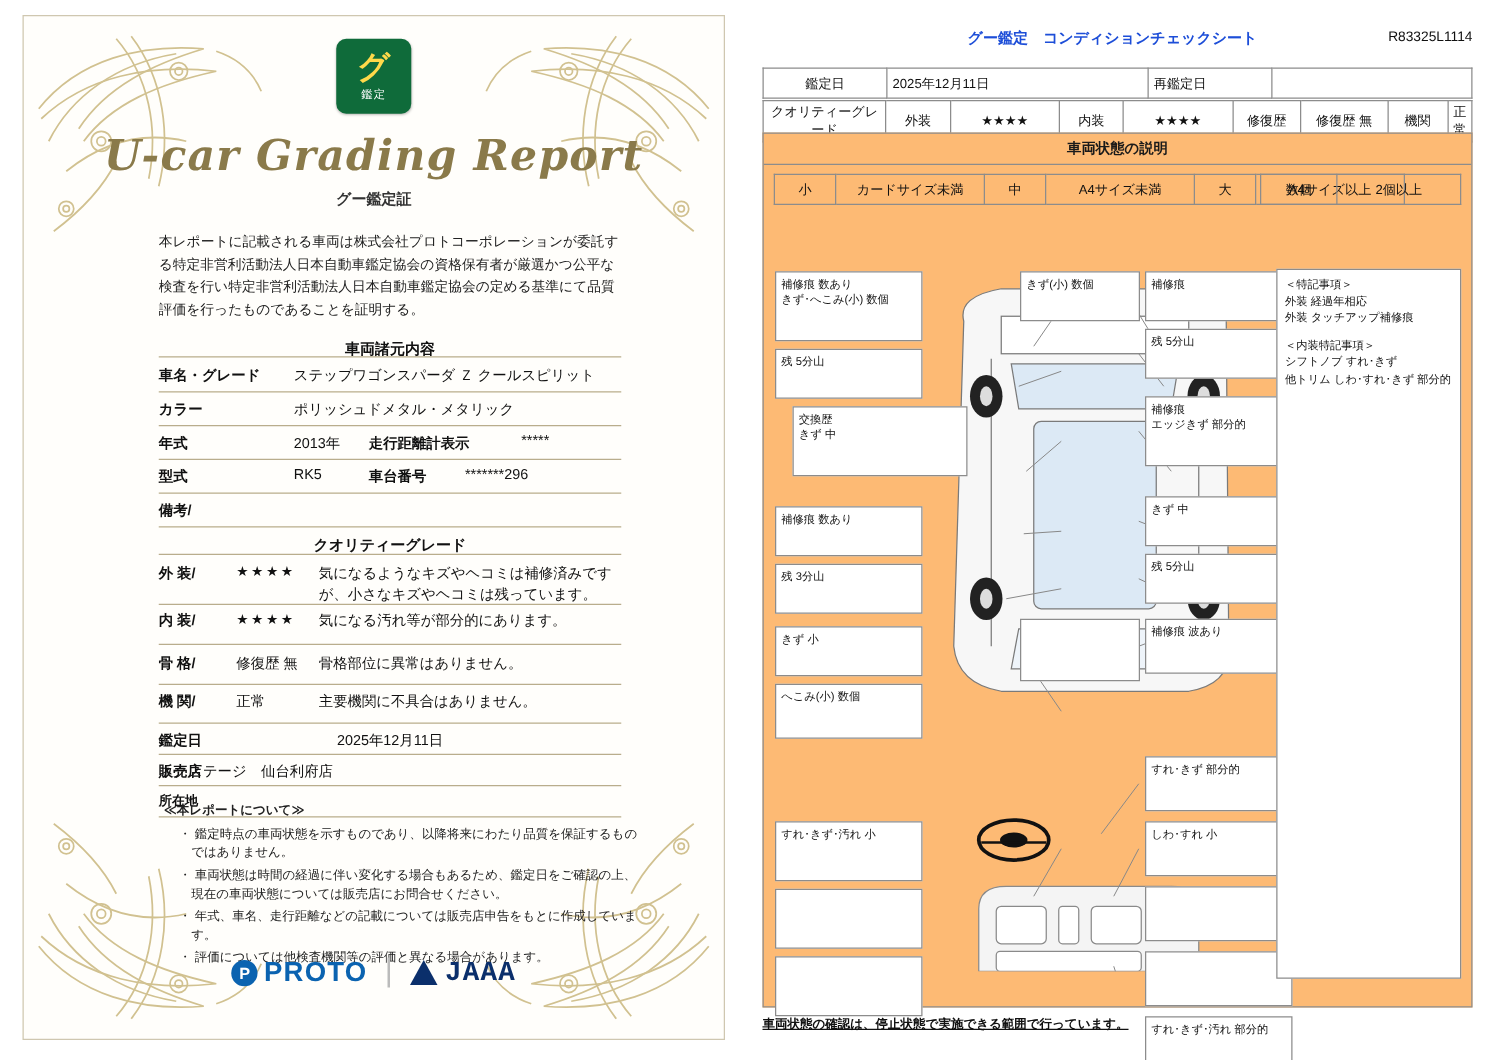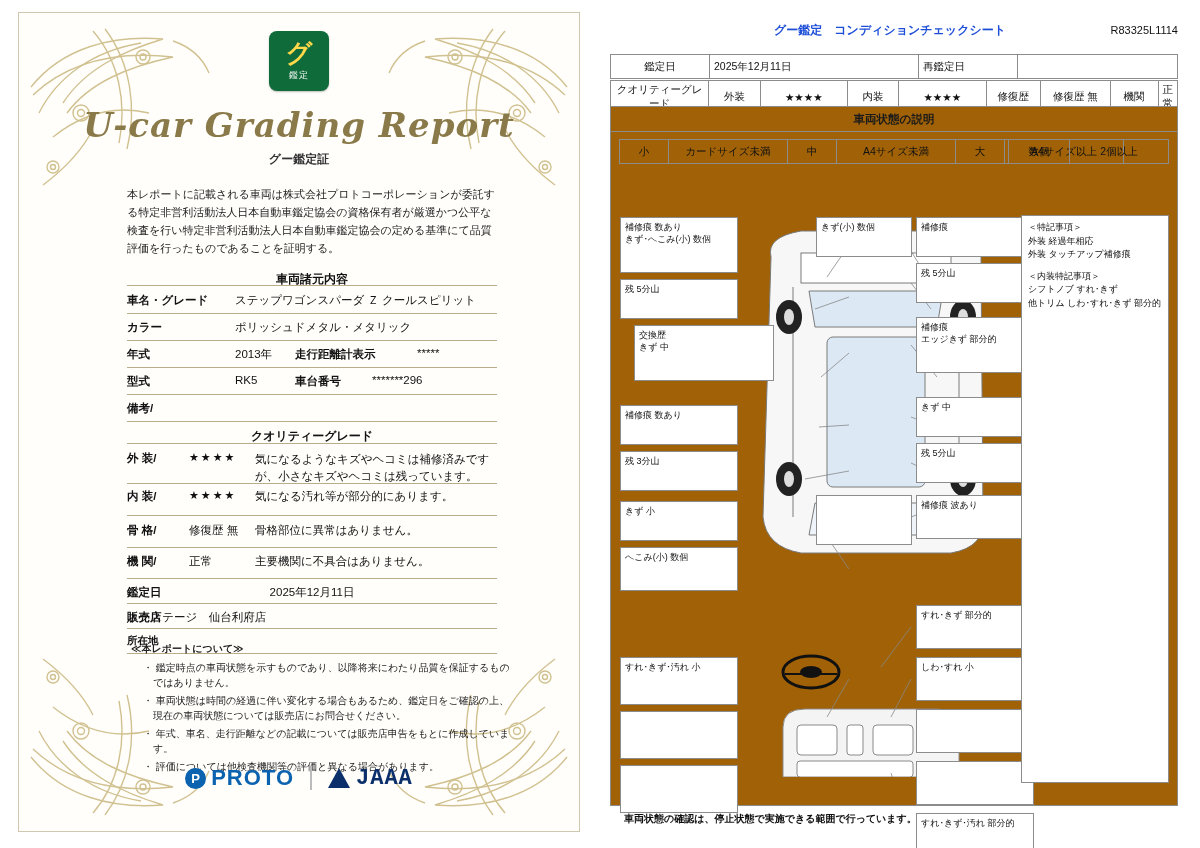--- a/index.html
+++ b/index.html
@@ -98,21 +98,21 @@
   table.grid td{border:1px solid #8c8c8c;font-size:10.5px;color:#111;padding:2px 4px;}
 
   .t1{position:absolute;left:10px;top:32px;width:568px;}
   .t1 td{height:19px;}
 
   .t2{position:absolute;left:10px;top:58px;width:568px;}
   .t2 td{height:19px;text-align:center;}
 
   .bigbox{
     position:absolute;left:10px;top:84px;width:568px;height:700px;
-    border:1px solid #8c8c8c;box-sizing:border-box;background:#a16207;
+    border:1px solid #8c8c8c;box-sizing:border-box;background:#fdba74;
   }
   .bb-title{
     position:absolute;left:0;right:0;top:0;height:24px;line-height:24px;
     text-align:center;font-size:11.5px;font-weight:bold;border-bottom:1px solid #8c8c8c;
   }
   .t3{position:absolute;left:8px;top:32px;}
   .t3 td{height:19px;text-align:center;font-size:10px;}
   .t4{position:absolute;right:8px;top:32px;}
   .t4 td{height:19px;text-align:center;font-size:10px;}
 
@@ -124,21 +124,21 @@
     position:absolute;border:1px solid #8c8c8c;background:#fff;
     font-size:9px;color:#111;padding:3px 4px;box-sizing:border-box;line-height:1.35;
   }
   .rightpanel{
     position:absolute;right:8px;top:108px;width:148px;height:568px;
     border:1px solid #8c8c8c;box-sizing:border-box;padding:5px 6px;
     font-size:9px;line-height:1.5;color:#111;background:#fff;
   }
   .diagram{position:absolute;left:120px;top:110px;width:290px;height:560px;}
   .bottom-note{
-    position:absolute;left:24px;top:790px;font-size:10px;font-weight:bold;color:#111;
+    position:absolute;left:10px;top:790px;font-size:10px;font-weight:bold;color:#111;text-decoration:underline;
   }
 </style>
 </head>
 <body>
 
 <div class="page">
 
   <div class="left">
 
     <svg class="ornament orn-tl" width="200" height="190" viewBox="0 0 200 190">

